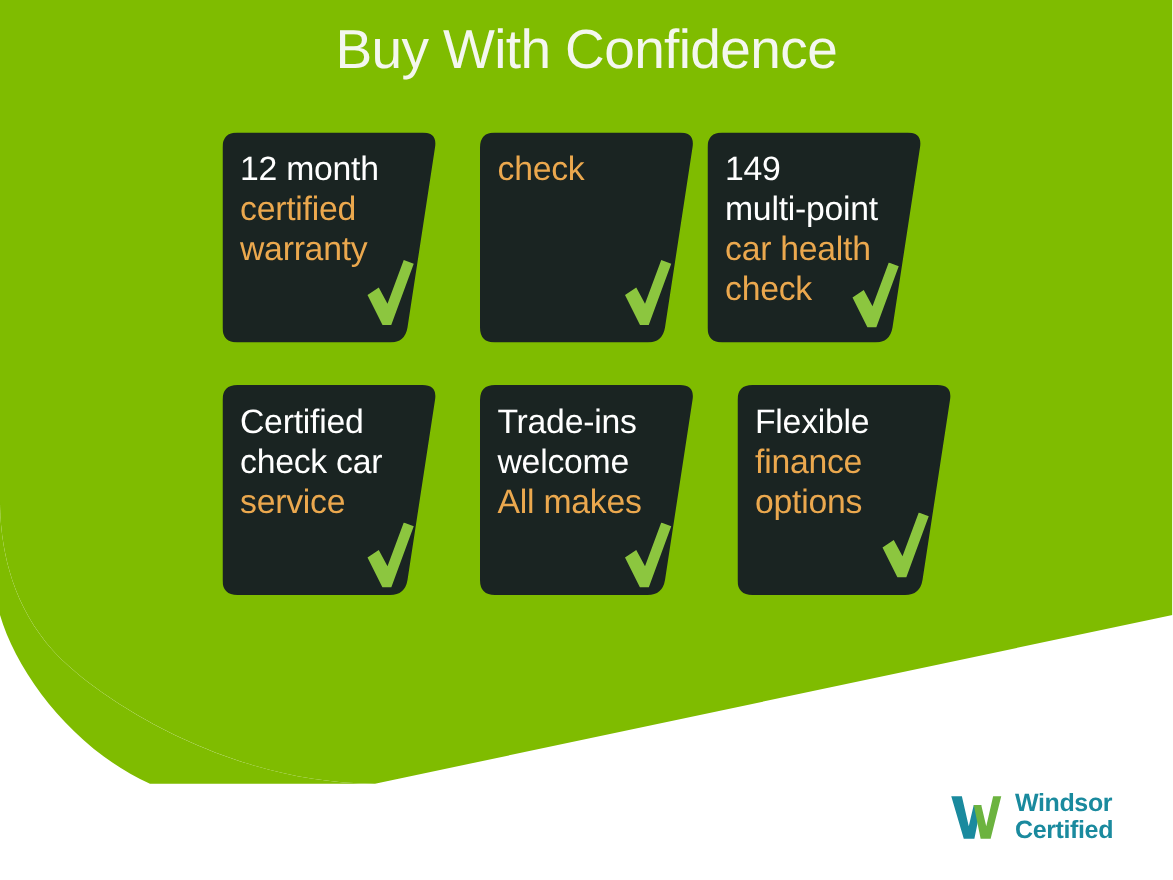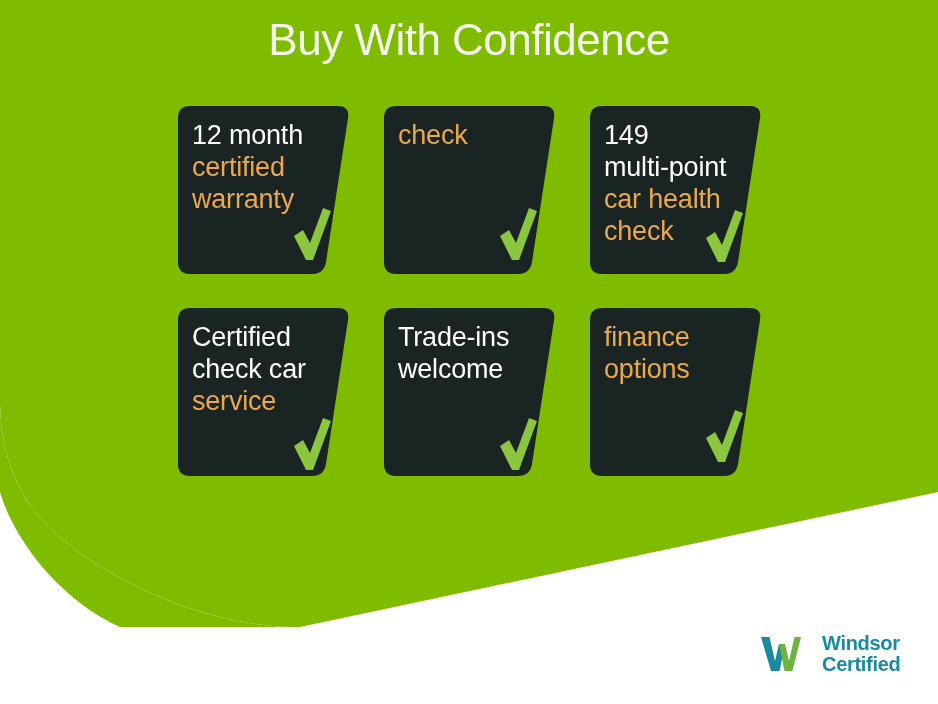--- a/index.html
+++ b/index.html
@@ -67,33 +67,33 @@
 
   .check-mark {
     position:absolute;
     width:40px; height:52px;
   }
   .check-mark svg { display:block; width:40px; height:52px; }
 
   
   .pos-r0c0 { left:0px;   top:0px;   }
   .pos-r0c1 { left:206px; top:0px;   }
-  .pos-r0c2 { left:412px; top:0px;padding-left:23px;   }
+  .pos-r0c2 { left:388px; top:0px;padding-left:23px;   }
   .pos-r1c0 { left:0px;   top:202px; }
   .pos-r1c1 { left:206px; top:202px; }
   .pos-r1c2 { left:412px; top:202px; }
 
   
   #logo {
     position:absolute;
     left:760px; top:628px;
     width:165px; height:52px;
     display:flex;
     align-items:center;
-    gap:20px;
+    gap:10px;
   }
   #logo-mark { width:42px; height:40px; flex:0 0 42px; }
   #logo-mark svg { display:block; width:42px; height:40px; }
   #logo-words {
     display:flex;
     flex-direction:column;
     justify-content:center;
     line-height:1.06;
   }
   #logo-words span {
@@ -192,35 +192,37 @@
 
     <div class="card pos-r1c1">
       <div class="card-shape">
         <svg viewBox="0 0 172 168" xmlns="http://www.w3.org/2000/svg">
           <path d="M 12 0 L 160 0 Q 172 0 170 12 L 148 156 Q 146 168 134 168 L 12 168 Q 0 168 0 156 L 0 12 Q 0 0 12 0 Z" fill="#1a2422"></path>
         </svg>
       </div>
       <div class="card-text">
         <span class="line-white">Trade-ins</span>
         <span class="line-white">welcome</span>
+        <span class="line-orange">All makes</span>
       </div>
       <div class="check-mark" style="left:114px; top:110px;">
         <svg viewBox="0 0 40 52" xmlns="http://www.w3.org/2000/svg">
           <path d="M 2 28 L 11 22 L 18 35 L 31 0 L 39 3 L 21 52 L 14 52 Z" fill="#8cc63f"></path>
         </svg>
       </div>
     </div>
 
     <div class="card pos-r1c2">
       <div class="card-shape">
         <svg viewBox="0 0 172 168" xmlns="http://www.w3.org/2000/svg">
           <path d="M 12 0 L 160 0 Q 172 0 170 12 L 148 156 Q 146 168 134 168 L 12 168 Q 0 168 0 156 L 0 12 Q 0 0 12 0 Z" fill="#1a2422"></path>
         </svg>
       </div>
       <div class="card-text">
+        <span class="line-white">Flexible</span>
         <span class="line-orange">finance</span>
         <span class="line-orange">options</span>
       </div>
       <div class="check-mark" style="left:114px; top:102px;">
         <svg viewBox="0 0 40 52" xmlns="http://www.w3.org/2000/svg">
           <path d="M 2 28 L 11 22 L 18 35 L 31 0 L 39 3 L 21 52 L 14 52 Z" fill="#8cc63f"></path>
         </svg>
       </div>
     </div>
 

